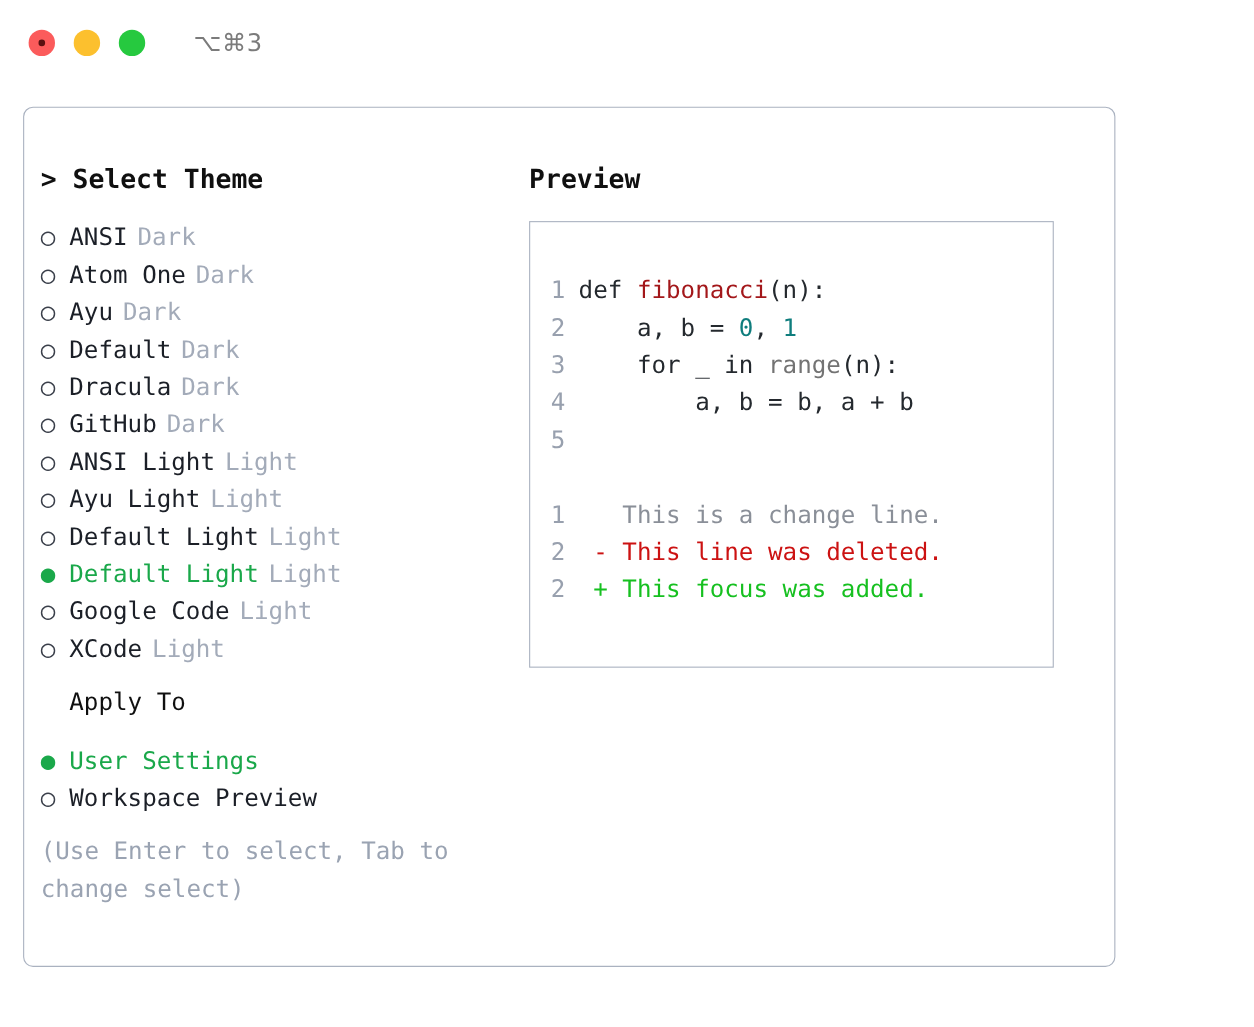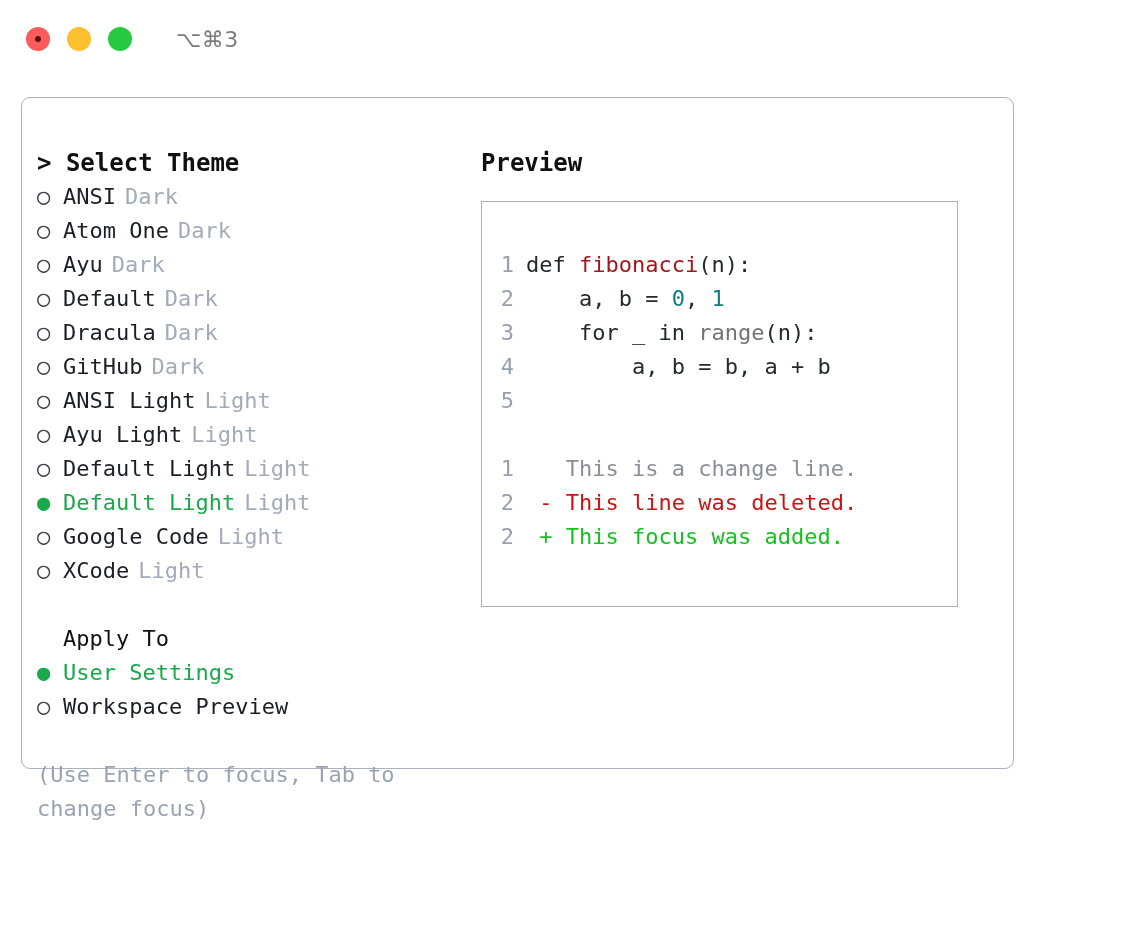--- a/index.html
+++ b/index.html
@@ -61,21 +61,21 @@
     letter-spacing: 0.5px;
     white-space: pre;
   }
 
   
   #panel {
     position: absolute;
     left: 21px;
     top: 97px;
     width: 993px;
-    height: 672px;
+    height: 782px;
     border: 1.6px solid #aab2c0;
     border-radius: 9px;
     box-sizing: border-box;
   }
 
   #panel-inner {
     position: absolute;
     left: 0; top: 0;
     width: 100%;
     height: 100%;
@@ -106,21 +106,21 @@
     white-space: pre;
   }
   .marker {
     width: 26px;
     flex: 0 0 26px;
     color: #3a3f4a;
     font-size: 22px;
     line-height: 34px;
   }
   .marker.sel { color: #1aa84a; }
-  .opt-label { color: #1b1f27; }
+  .opt-label { color: #1b1f27; margin-top: 20px; }
   .opt-row.selected .opt-label { color: #1aa84a; }
   .opt-tag {
     color: #a3abb9;
     margin-left: 9px;
   }
 
   #apply-title {
     font-size: 22px;
     color: #101010;
     line-height: 34px;
@@ -221,21 +221,21 @@
             <div class="opt-row"><span class="marker">○</span><span class="opt-label">Google Code</span><span class="opt-tag">Light</span></div>
             <div class="opt-row"><span class="marker">○</span><span class="opt-label">XCode</span><span class="opt-tag">Light</span></div>
           </div>
         <div class="spacer-row"></div>
         <div id="apply-title">Apply To</div>
         <div id="apply-list">
             <div class="opt-row selected"><span class="marker sel">●</span><span class="opt-label">User Settings</span></div>
             <div class="opt-row"><span class="marker">○</span><span class="opt-label">Workspace Preview</span></div>
           </div>
         <div class="spacer-row"></div>
-        <div id="hint">(Use Enter to focus, Tab to change focus)</div>
+        <div id="hint">(Use Enter to select, Tab to change select)</div>
       </div>
 
       <div id="right-col">
         <div id="preview-title">Preview</div>
         <div id="preview-box">
           <div id="code-area">
               <div class="code-line"><span class="lineno">1</span><span><span class="codetext">def </span><span class="tok-fn">fibonacci</span><span class="codetext">(n):</span></span></div>
               <div class="code-line"><span class="lineno">2</span><span><span class="codetext">    </span><span class="codetext">a, b = </span><span class="tok-num">0</span><span class="codetext">, </span><span class="tok-num">1</span></span></div>
               <div class="code-line"><span class="lineno">3</span><span><span class="codetext">    </span><span class="codetext">for _ in </span><span class="tok-call">range</span><span class="codetext">(n):</span></span></div>
               <div class="code-line"><span class="lineno">4</span><span><span class="codetext">        </span><span class="codetext">a, b = b, a + b</span></span></div>

